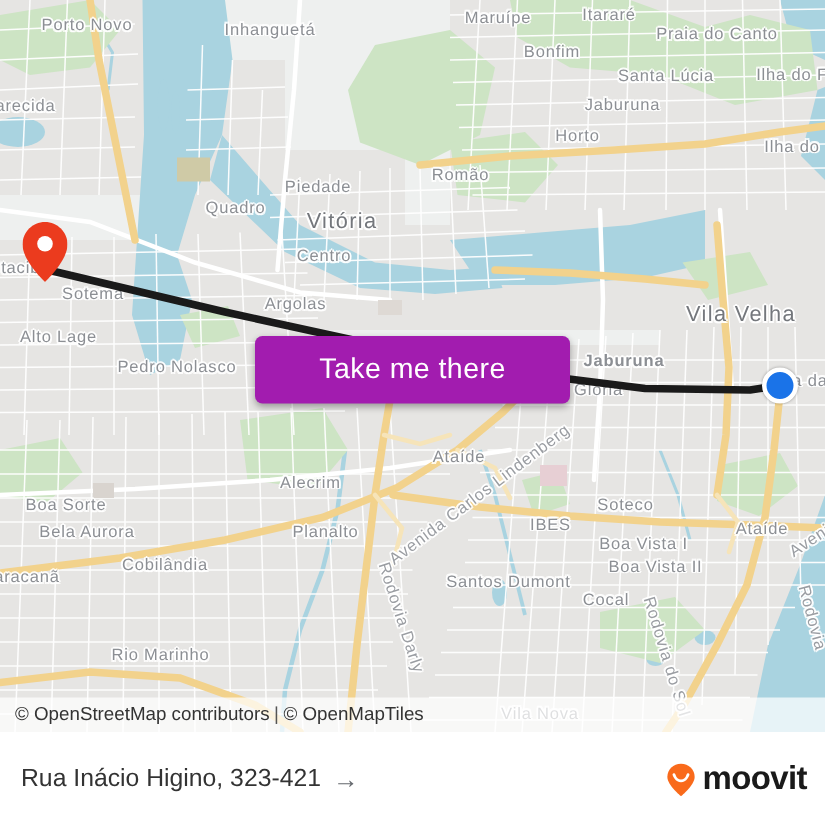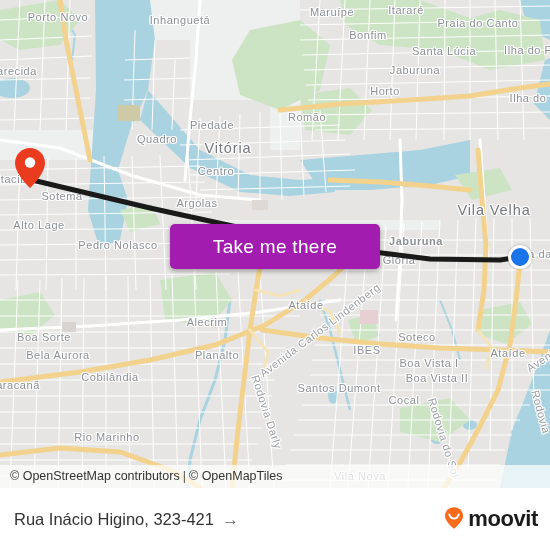--- a/index.html
+++ b/index.html
@@ -150,21 +150,21 @@
     font-family: "Liberation Sans", sans-serif;
   }
   #trip-arrow-icon {
     color: #666a6f;
     font-size: 17px;
     line-height: 1;
     padding: 0 1px;
   }
   #moovit-logo {
     display: flex;
-    align-items: flex-start;
+    align-items: flex-end;
     gap: 2px;
     flex: 0 0 auto;
   }
   #moovit-wordmark {
     font-size: 22px;
     font-weight: bold;
     color: #1a1a1a;
     letter-spacing: -0.4px;
     font-family: "Liberation Sans", sans-serif;
   }

